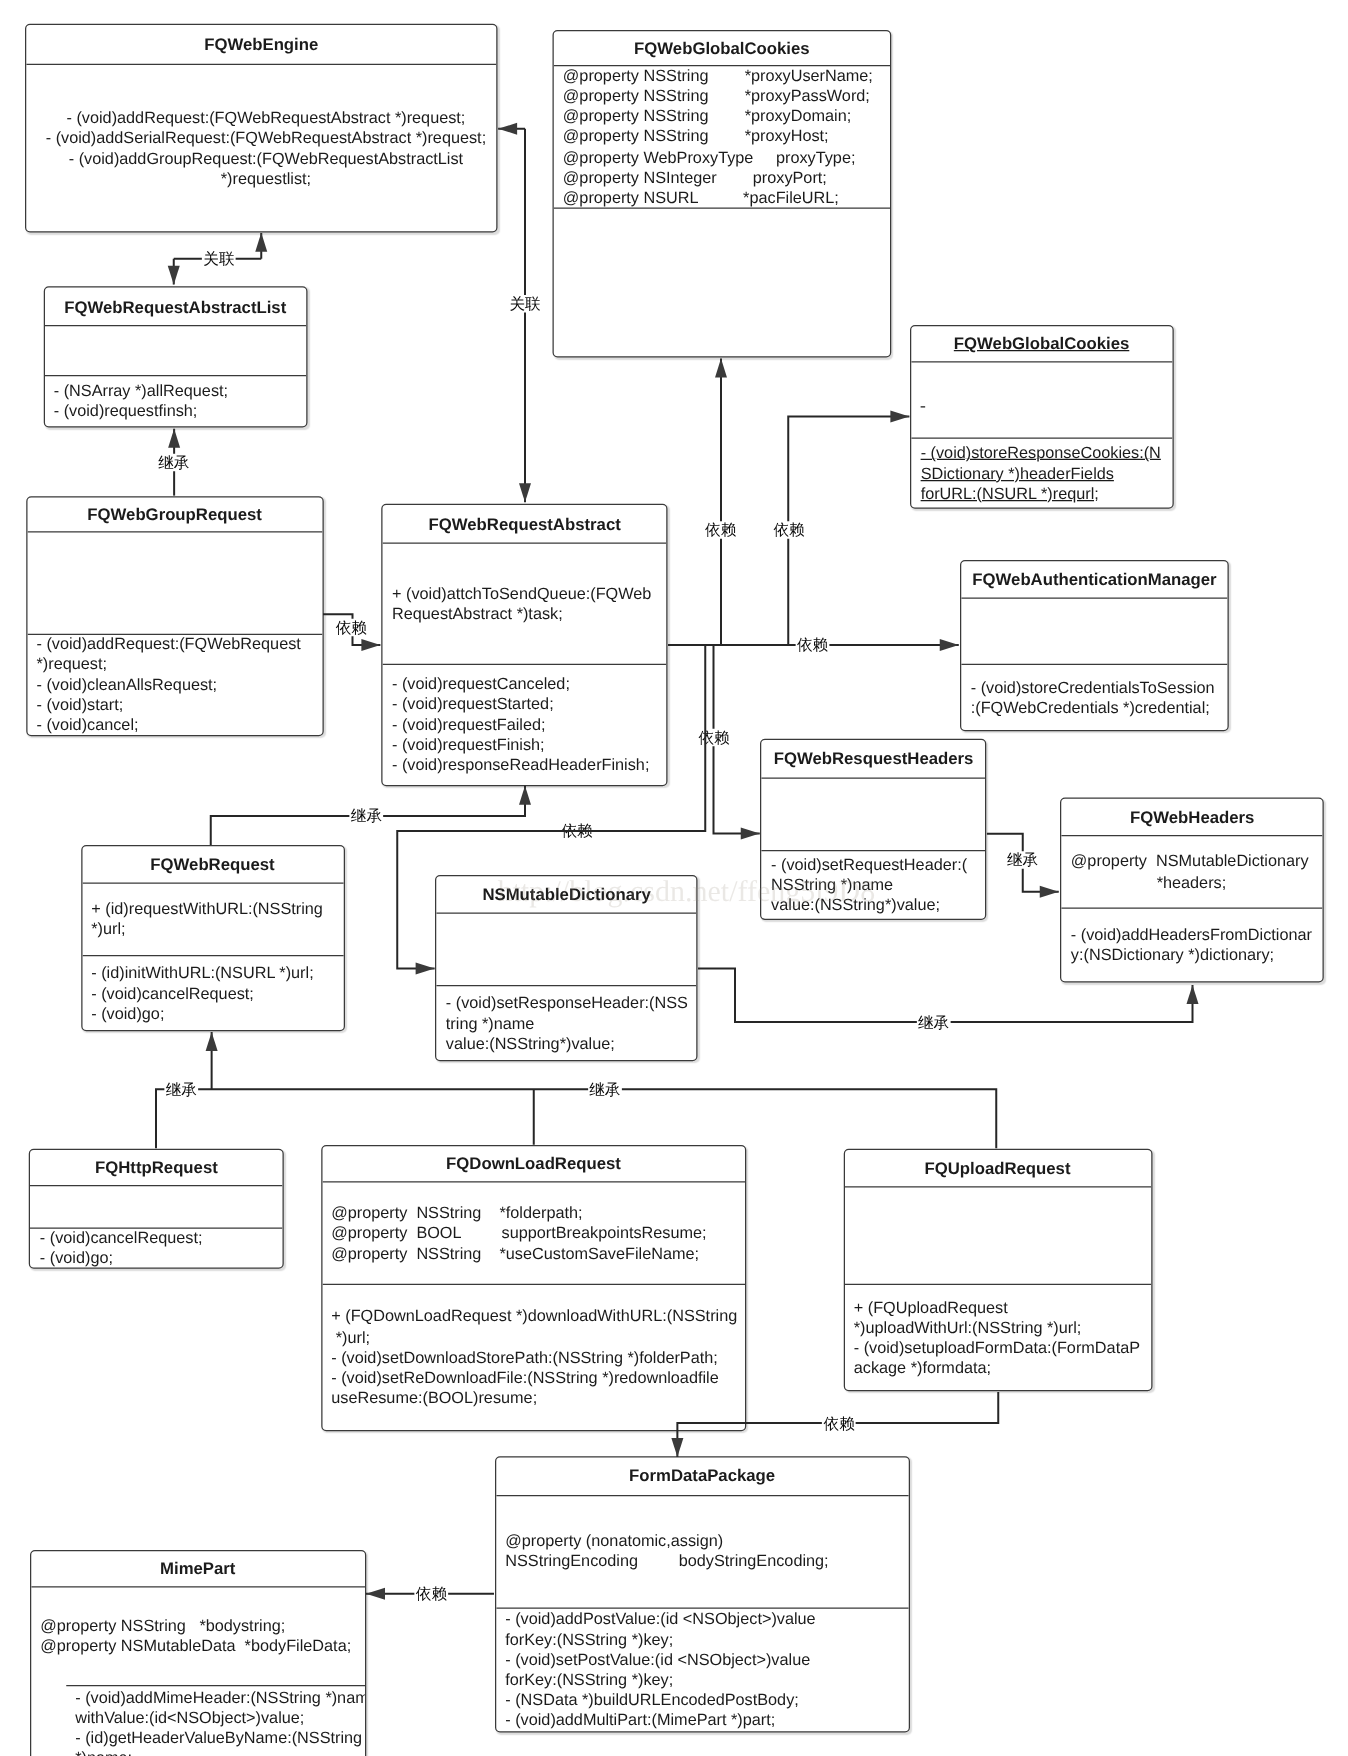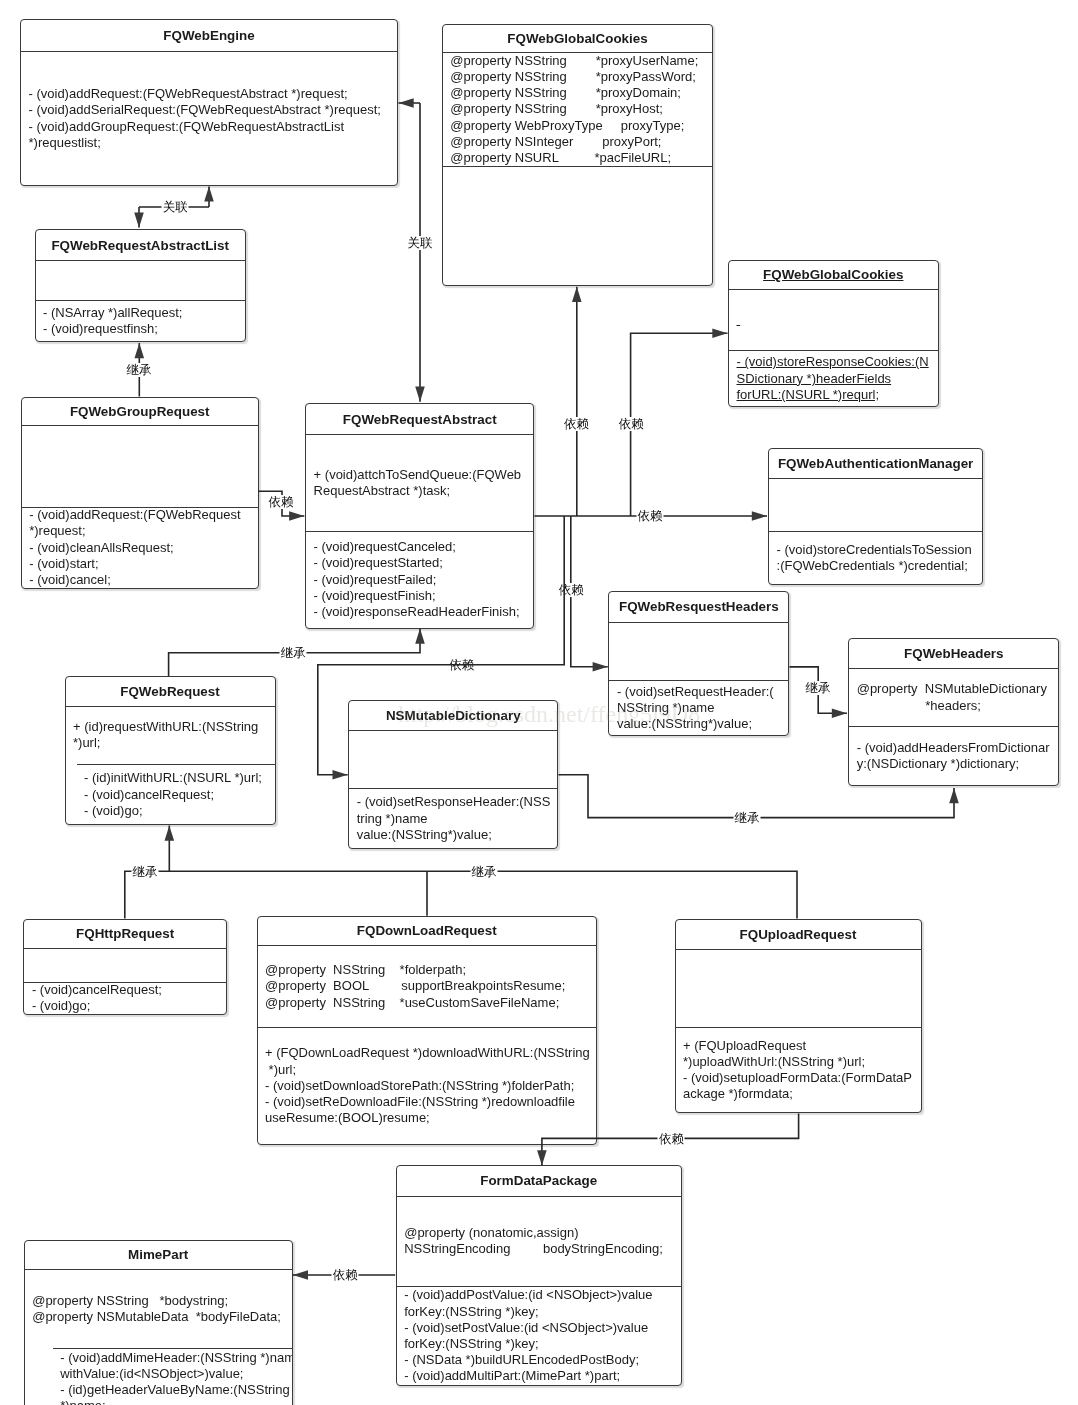--- a/index.html
+++ b/index.html
@@ -90,21 +90,21 @@
       </g>
     </svg>
   <svg class="links over" viewBox="0 0 1078 1405">
       <g>
         <path d="M564.2,516 L564.2,664.7 L317.8,664.7 L317.8,774.7 L347.7,774.7" fill="none" stroke="#262626" stroke-width="1.6"></path>
         <polygon points="347.7,774.7 332.5,769.9000000000001 332.5,779.5" fill="#3a3a3a"></polygon>
       </g>
     </svg>
 <div class="umlbox" style="left: 20px; top: 19.3px; width: 378px; height: 167px;">
       <div class="hdr" style="height: 30.6px;">FQWebEngine</div>
-      <div class="sec" style="flex: 1 1 auto;">
+      <div class="sec" style="flex: 1 1 auto; text-align: center;">
         <div class="txt">- (void)addRequest:(FQWebRequestAbstract *)request;
 - (void)addSerialRequest:(FQWebRequestAbstract *)request;
 - (void)addGroupRequest:(FQWebRequestAbstractList
 *)requestlist;</div>
       </div>
     </div>
     <div class="umlbox" style="left: 441.8px; top: 24px; width: 271.4px; height: 261.6px;">
       <div class="hdr" style="height: 27px;">FQWebGlobalCookies</div>
       <div class="sec" style="height: 114px;">
         <div class="txt">@property NSString        *proxyUserName;
@@ -198,21 +198,21 @@
         <div class="txt">- (void)addHeadersFromDictionar
 y:(NSDictionary *)dictionary;</div>
       </div>
     </div>
     <div class="umlbox" style="left: 64.5px; top: 676.1px; width: 211px; height: 149.2px;">
       <div class="hdr" style="height: 28.7px;">FQWebRequest</div>
       <div class="sec" style="height: 58.2px;">
         <div class="txt">+ (id)requestWithURL:(NSString
 *)url;</div>
       </div>
-      <div class="sec" style="flex: 1 1 auto; margin-left: 11px;">
+      <div class="sec" style="flex: 1 1 auto;">
         <div class="txt">- (id)initWithURL:(NSURL *)url;
 - (void)cancelRequest;
 - (void)go;</div>
       </div>
     </div>
     <div class="umlbox" style="left: 348.2px; top: 700.1px; width: 210.2px; height: 149.4px;">
       <div class="hdr" style="height: 28.7px;">NSMutableDictionary</div>
       <div class="sec" style="height: 58.1px;">
         <div class="txt">&nbsp;</div>
       </div>
@@ -266,21 +266,21 @@
 @property NSMutableData  *bodyFileData;</div>
       </div>
       <div class="sec" style="flex: 1 1 auto; margin-left: 28px;">
         <div class="txt">- (void)addMimeHeader:(NSString *)name
 withValue:(id&lt;NSObject&gt;)value;
 - (id)getHeaderValueByName:(NSString
 *)name;
 - (NSDictionary *)allHeaders;</div>
       </div>
     </div>
-    <div class="umlbox" style="left: 395.7px; top: 1165.2px; width: 286px; height: 220.8px;">
+    <div class="umlbox" style="left: 395.7px; top: 1165.2px; width: 332px; height: 220.8px;">
       <div class="hdr" style="height: 29.6px;">FormDataPackage</div>
       <div class="sec" style="height: 90.2px;">
         <div class="txt">@property (nonatomic,assign)
 NSStringEncoding         bodyStringEncoding;</div>
       </div>
       <div class="sec" style="flex: 1 1 auto;">
         <div class="txt">- (void)addPostValue:(id &lt;NSObject&gt;)value
 forKey:(NSString *)key;
 - (void)setPostValue:(id &lt;NSObject&gt;)value
 forKey:(NSString *)key;

